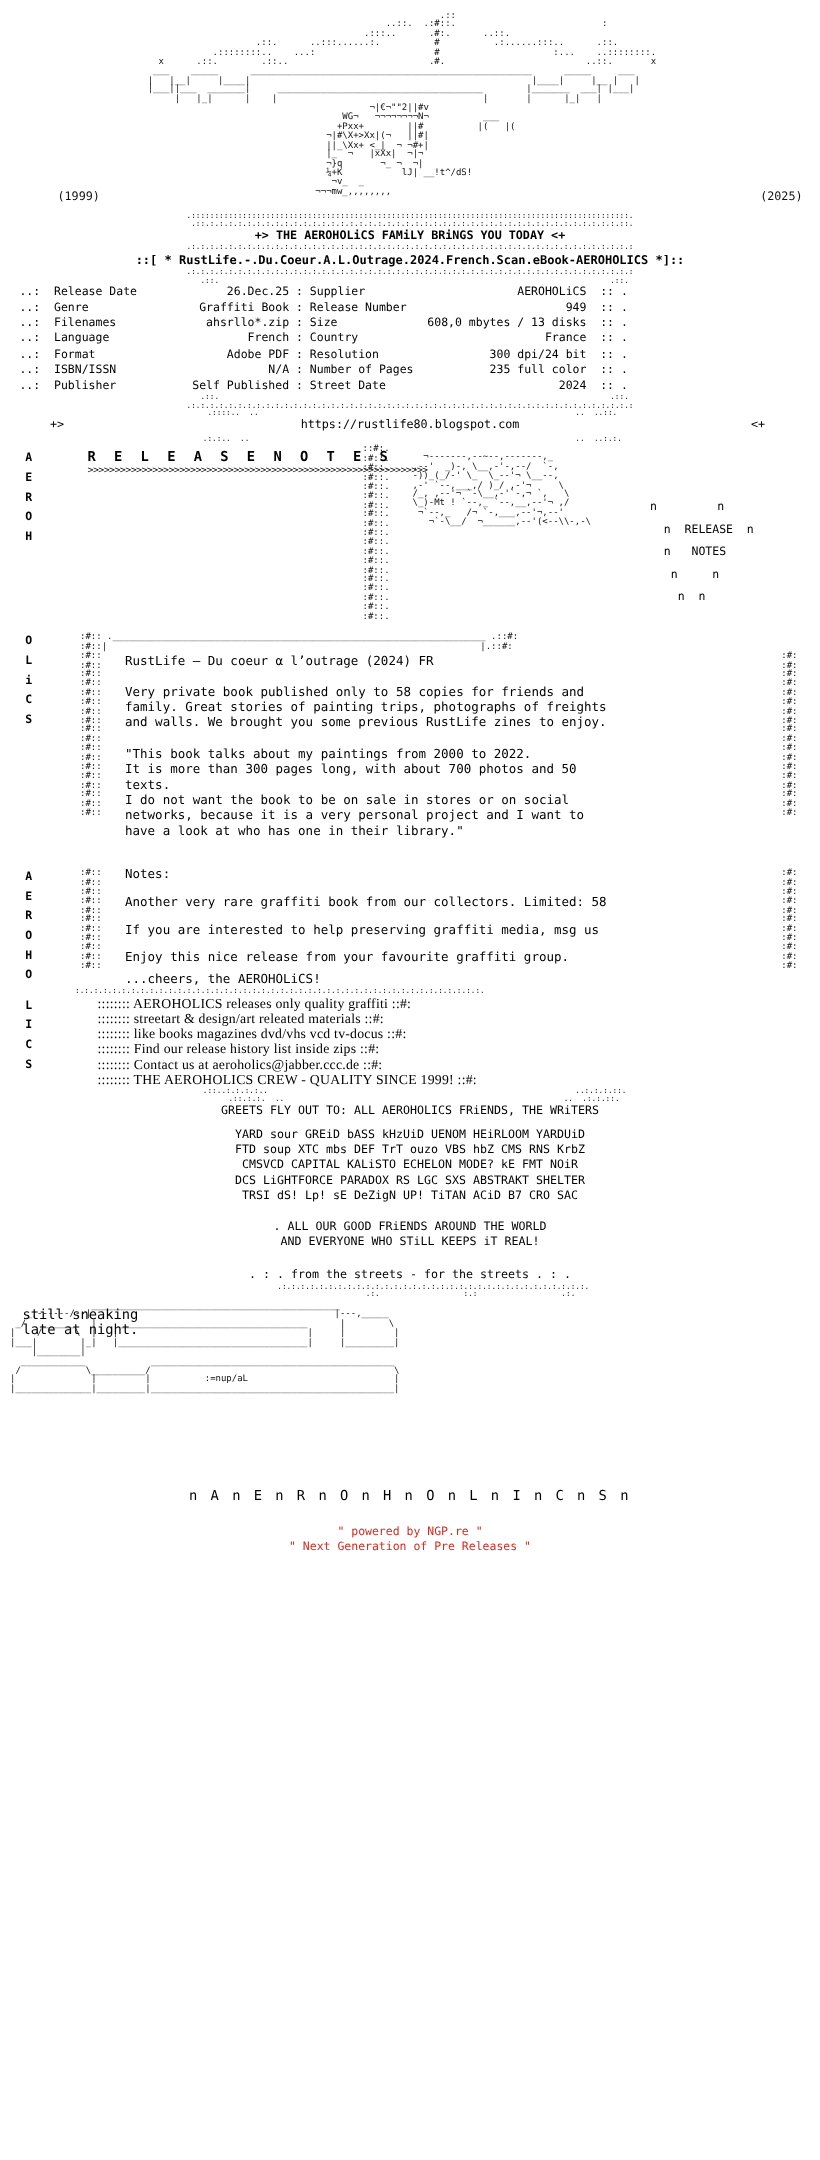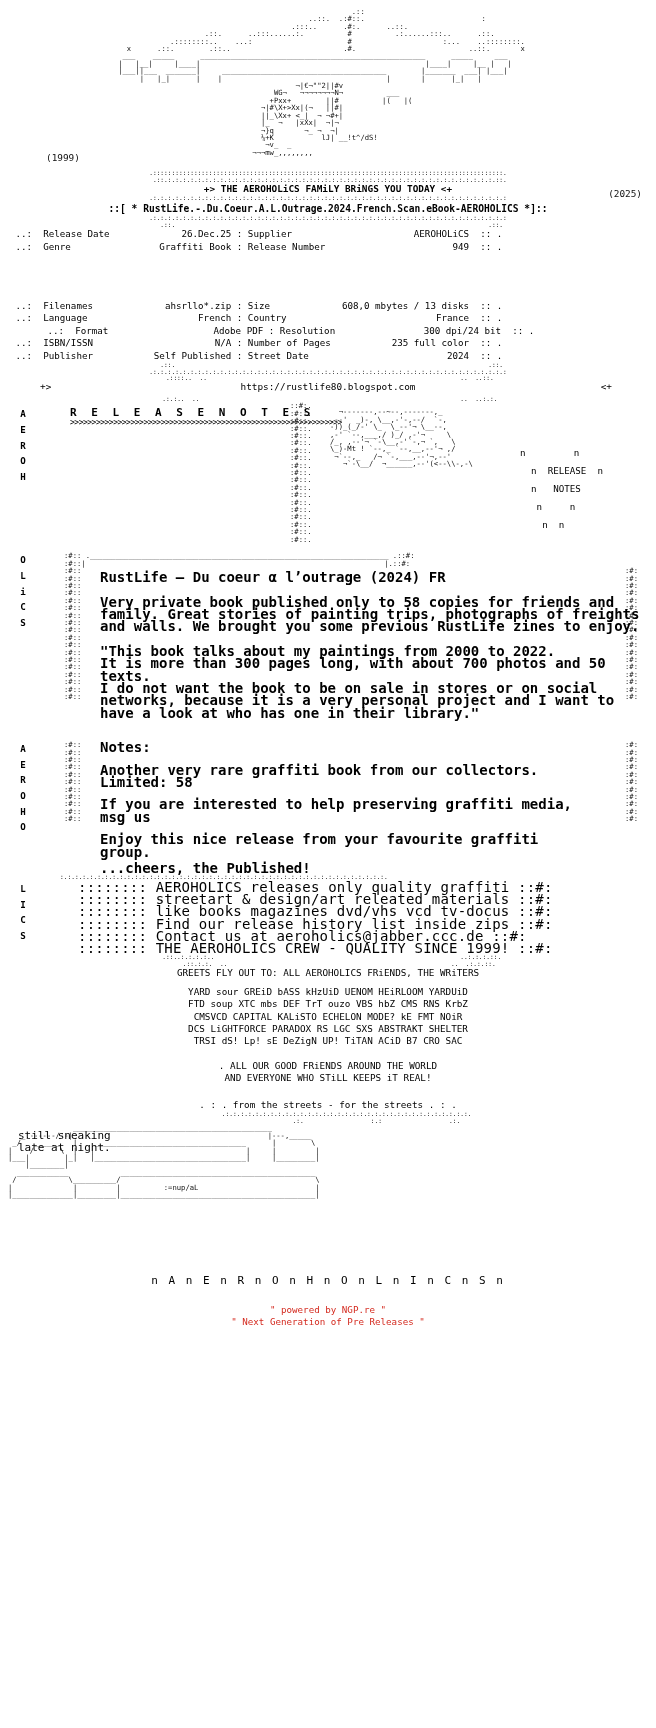--- a/index.html
+++ b/index.html
@@ -8,36 +8,36 @@
     font-family:"DejaVu Sans Mono","Liberation Mono",monospace;
     color:#000000;
     font-size:9px;
     line-height:10px;
   }
   .page{position:relative;width:656px;min-height:1728px;overflow:hidden;}
   pre{margin:0;font-family:"DejaVu Sans Mono","Liberation Mono",monospace;white-space:pre;}
 
   .art{font-size:7.2px;line-height:7.4px;letter-spacing:0px;color:#111;}
   .art-small{font-size:6.2px;line-height:6.6px;color:#111;}
-  .body-text{font-size:14px;line-height:12.2px;letter-spacing:0.2px;}
+  .body-text{font-size:11px;line-height:12.2px;letter-spacing:0.2px;font-family:Liberation Serif, serif;}
 
   .center{text-align:center;}
 
   .hdr-line{font-size:9.4px;line-height:12px;text-align:center;font-weight:bold;}
   .title-line{font-size:9.6px;line-height:13px;text-align:center;font-weight:bold;}
 
   .info-wrap{font-size:9.2px;line-height:12.4px;padding-left:10px;}
   .rel-notes-title{font-size:11px;letter-spacing:4px;font-weight:bold;}
 
   .vert-left{
     position:absolute;left:16px;
     font-size:9.2px;line-height:15.6px;font-weight:bold;text-align:center;width:14px;
   }
 
-  .notes-box{font-size:14px;line-height:12.4px;font-weight:bold;}
+  .notes-box{font-size:10px;line-height:12.4px;}
   .greets{font-size:9.3px;line-height:12.4px;text-align:center;}
 
   .footer-red{color:#d42a1f;text-align:center;font-size:9.2px;line-height:12px;}
   .sig{text-align:center;font-size:11px;letter-spacing:2px;line-height:14px;}
   .sneak{position:absolute;left:18px;font-size:11px;line-height:12px;}
 </style>
 </head>
 <body>
 
 <div class="page">
@@ -65,42 +65,42 @@
          |_  ¬   |xXx|  ¬|¬                      
          ¬}q       ¬_ ¬  ¬|                      
          ¼+K           lJ| __!t^/dS!             
           ¬v_  _                                 
        ¬¬¬mw_,,,,,,,,                            
 </pre>
   </div>
 
   <div style="position:relative;height:14px;">
     <span class="art" style="position:absolute;left:14px;top:-2px;font-size:9.4px;margin-left:32px;">(1999)</span>
-    <span class="art" style="position:absolute;right:14px;top:-2px;font-size:9.4px;margin-top:36px;">(2025)</span>
+    <span class="art" style="position:absolute;right:14px;top:-2px;font-size:9.4px;">(2025)</span>
   </div>
 
   <pre class="art-small center">.::::::::::::::::::::::::::::::::::::::::::::::::::::::::::::::::::::::::::::::::::::::::::::::.
  .::.:.:.:.:.:.:.:.:.:.:.:.:.:.:.:.:.:.:.:.:.:.:.:.:.:.:.:.:.:.:.:.:.:.:.:.:.:.:.:.:.:.:.:.:.::.</pre>
 
   <div class="hdr-line">+&gt;  THE AEROHOLiCS FAMiLY BRiNGS YOU TODAY  &lt;+</div>
 
   <pre class="art-small center">.:.:.:.:.:.:.:.:.:.:.:.:.:.:.:.:.:.:.:.:.:.:.:.:.:.:.:.:.:.:.:.:.:.:.:.:.:.:.:.:.:.:.:.:.:.:.:.:</pre>
 
   <div class="title-line">::[  *  RustLife.-.Du.Coeur.A.L.Outrage.2024.French.Scan.eBook-AEROHOLICS  *]::</div>
 
   <pre class="art-small center">.:.:.:.:.:.:.:.:.:.:.:.:.:.:.:.:.:.:.:.:.:.:.:.:.:.:.:.:.:.:.:.:.:.:.:.:.:.:.:.:.:.:.:.:.:.:.:.:
   .::.                                                                                    .::.</pre>
 
   <div class="info-wrap">
     <div id="info-rows">
         <pre class="info-wrap" style="font-size: 9.2px; line-height: 12.4px; padding: 0px;"> ..:  Release Date             26.Dec.25 : Supplier                      AEROHOLiCS  :: .</pre>
         <pre class="info-wrap" style="font-size: 9.2px; line-height: 12.4px; padding: 0px;"> ..:  Genre                Graffiti Book : Release Number                       949  :: .</pre>
-        <pre class="info-wrap" style="font-size: 9.2px; line-height: 12.4px; padding: 0px; margin-top: 47px;"> ..:  Filenames             ahsrllo*.zip : Size             608,0 mbytes / 13 disks  :: .</pre>
+        <pre class="info-wrap" style="font-size: 9.2px; line-height: 12.4px; padding: 0px;"> ..:  Filenames             ahsrllo*.zip : Size             608,0 mbytes / 13 disks  :: .</pre>
         <pre class="info-wrap" style="font-size: 9.2px; line-height: 12.4px; padding: 0px;"> ..:  Language                    French : Country                           France  :: .</pre>
-        <pre class="info-wrap" style="font-size: 9.2px; line-height: 12.4px; padding: 0px; margin-left: 32px;"> ..:  Format                   Adobe PDF : Resolution                300 dpi/24 bit  :: .</pre>
+        <pre class="info-wrap" style="font-size: 9.2px; line-height: 12.4px; padding: 0px;"> ..:  Format                   Adobe PDF : Resolution                300 dpi/24 bit  :: .</pre>
         <pre class="info-wrap" style="font-size: 9.2px; line-height: 12.4px; padding: 0px;"> ..:  ISBN/ISSN                      N/A : Number of Pages           235 full color  :: .</pre>
         <pre class="info-wrap" style="font-size: 9.2px; line-height: 12.4px; padding: 0px;"> ..:  Publisher           Self Published : Street Date                         2024  :: .</pre>
       </div>
   </div>
 
   <pre class="art-small center">  .::.                                                                                    .::.
 .:.:.:.:.:.:.:.:.:.:.:.:.:.:.:.:.:.:.:.:.:.:.:.:.:.:.:.:.:.:.:.:.:.:.:.:.:.:.:.:.:.:.:.:.:.:.:.:
  .::::..  ..                                                                    ..  ..::.</pre>
 
 
@@ -264,21 +264,21 @@
 :#:</pre>
       <div class="notes-box" style="margin-left:100px;margin-right:60px;">
         <div>Notes:</div>
         <div style="height:10px;"></div>
         <div>Another very rare graffiti book from our collectors. Limited: 58</div>
         <div style="height:10px;"></div>
         <div>If you are interested to help preserving graffiti media, msg us</div>
         <div style="height:10px;"></div>
         <div>  Enjoy this nice release from your favourite graffiti group.</div>
         <div style="height:4px;"></div>
-        <div>                          ...cheers, the Published!</div>
+        <div>                          ...cheers, the AEROHOLiCS!</div>
       </div>
     </div>
   </div>
 
   <pre class="art-small" style="margin-left:60px;">:.:.:.:.:.:.:.:.:.:.:.:.:.:.:.:.:.:.:.:.:.:.:.:.:.:.:.:.:.:.:.:.:.:.:.:.:.:.:.:.:.:.:.:.</pre>
 
   <div style="position:relative;">
     <div class="vert-left" id="vert4" style="top:0px;">
         <div>L</div>
         <div>I</div>

